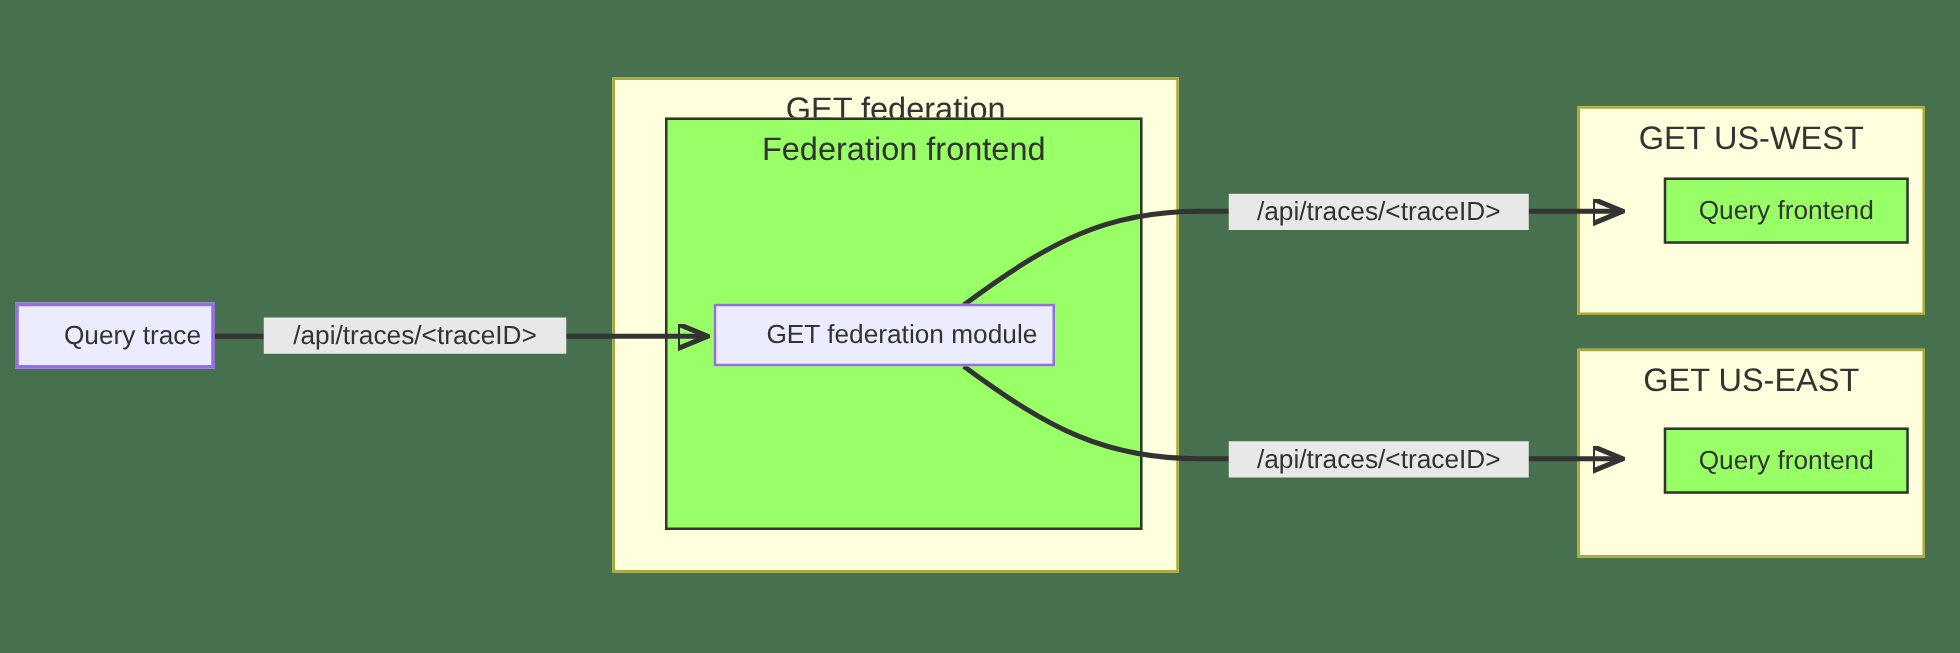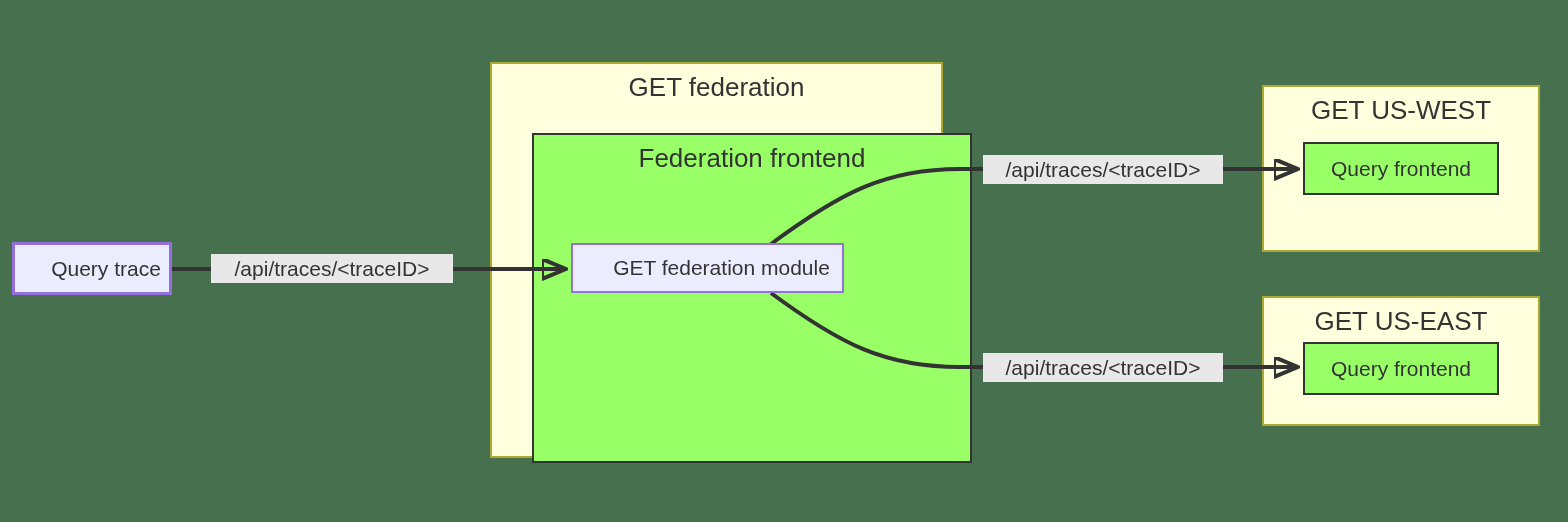--- a/index.html
+++ b/index.html
@@ -55,20 +55,21 @@
   }
   .node.lavender {
     background: var(--node-fill);
     border: 2px solid var(--node-border);
     padding-left: 28px;
   }
   .node.query-trace { border-width: 3px; }
   .node.green {
     background: var(--subgraph-fill);
     border: 2px solid var(--subgraph-border);
+    margin-left: 28px;
   }
   .edge-label {
     position: absolute;
     background: var(--edge-label-bg);
     font-size: 21px;
     display: flex;
     align-items: center;
     justify-content: center;
     white-space: nowrap;
     color: var(--text);
@@ -83,29 +84,29 @@
 </style>
 </head>
 <body>
 
 <div class="canvas">
 
   <div class="cluster" style="left:490px; top:62px; width:453px; height:396px;">
     <div class="cluster-title">GET federation</div>
   </div>
 
-  <div class="subgraph" style="left:532px; top:94px; width:440px; height:330px;margin-top:39px;">
+  <div class="subgraph" style="left:532px; top:94px; width:382px; height:330px;">
     <div class="cluster-title">Federation frontend</div>
   </div>
 
   <div class="cluster" style="left:1262px; top:85px; width:278px; height:167px;">
     <div class="cluster-title">GET US-WEST</div>
   </div>
 
-  <div class="cluster" style="left:1262px; top:296px; width:278px; height:130px;">
+  <div class="cluster" style="left:1262px; top:279px; width:278px; height:167px;">
     <div class="cluster-title">GET US-EAST</div>
   </div>
 
   <svg class="edges" viewBox="0 0 1568 522">
     <defs>
       <marker id="arrowhead" markerUnits="userSpaceOnUse" markerWidth="26" markerHeight="22" refX="24" refY="10" orient="auto">
         <path d="M0,0 L24,10 L0,20 Z" fill="#333333" stroke="none"></path>
       </marker>
     </defs>
     <path d="M 172 269 H 566" marker-end="url(#arrowhead)"></path>

